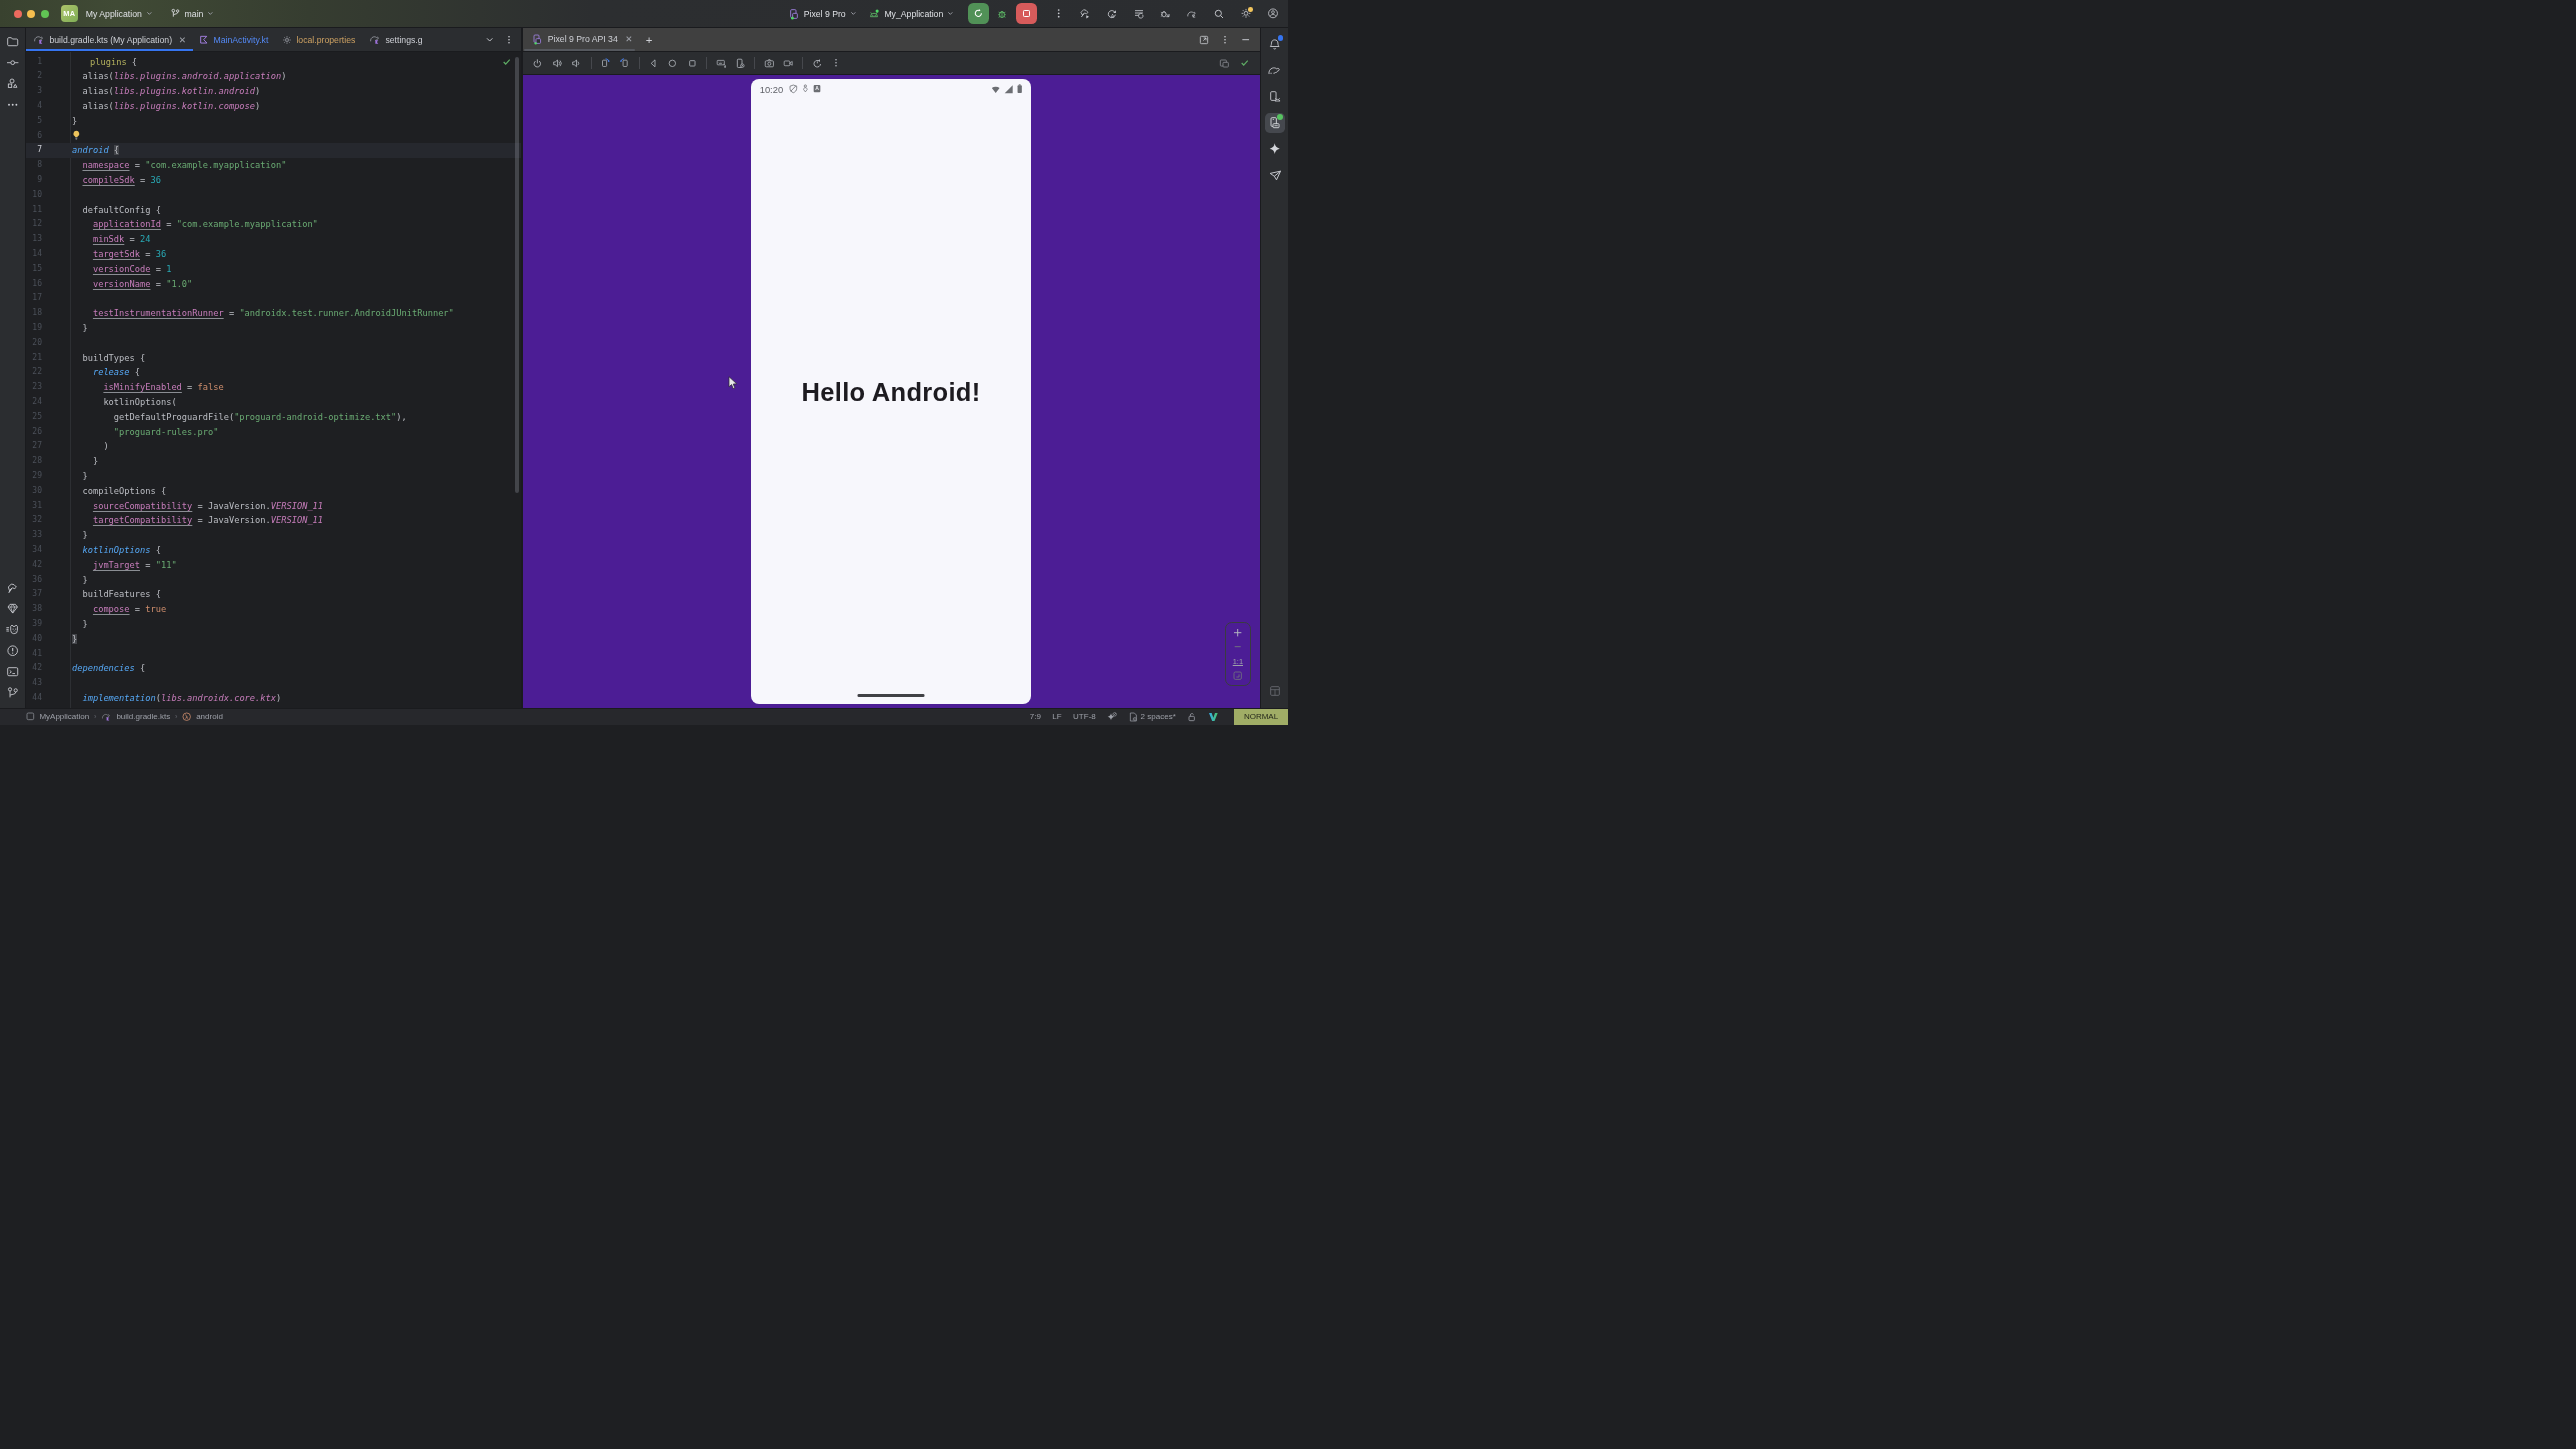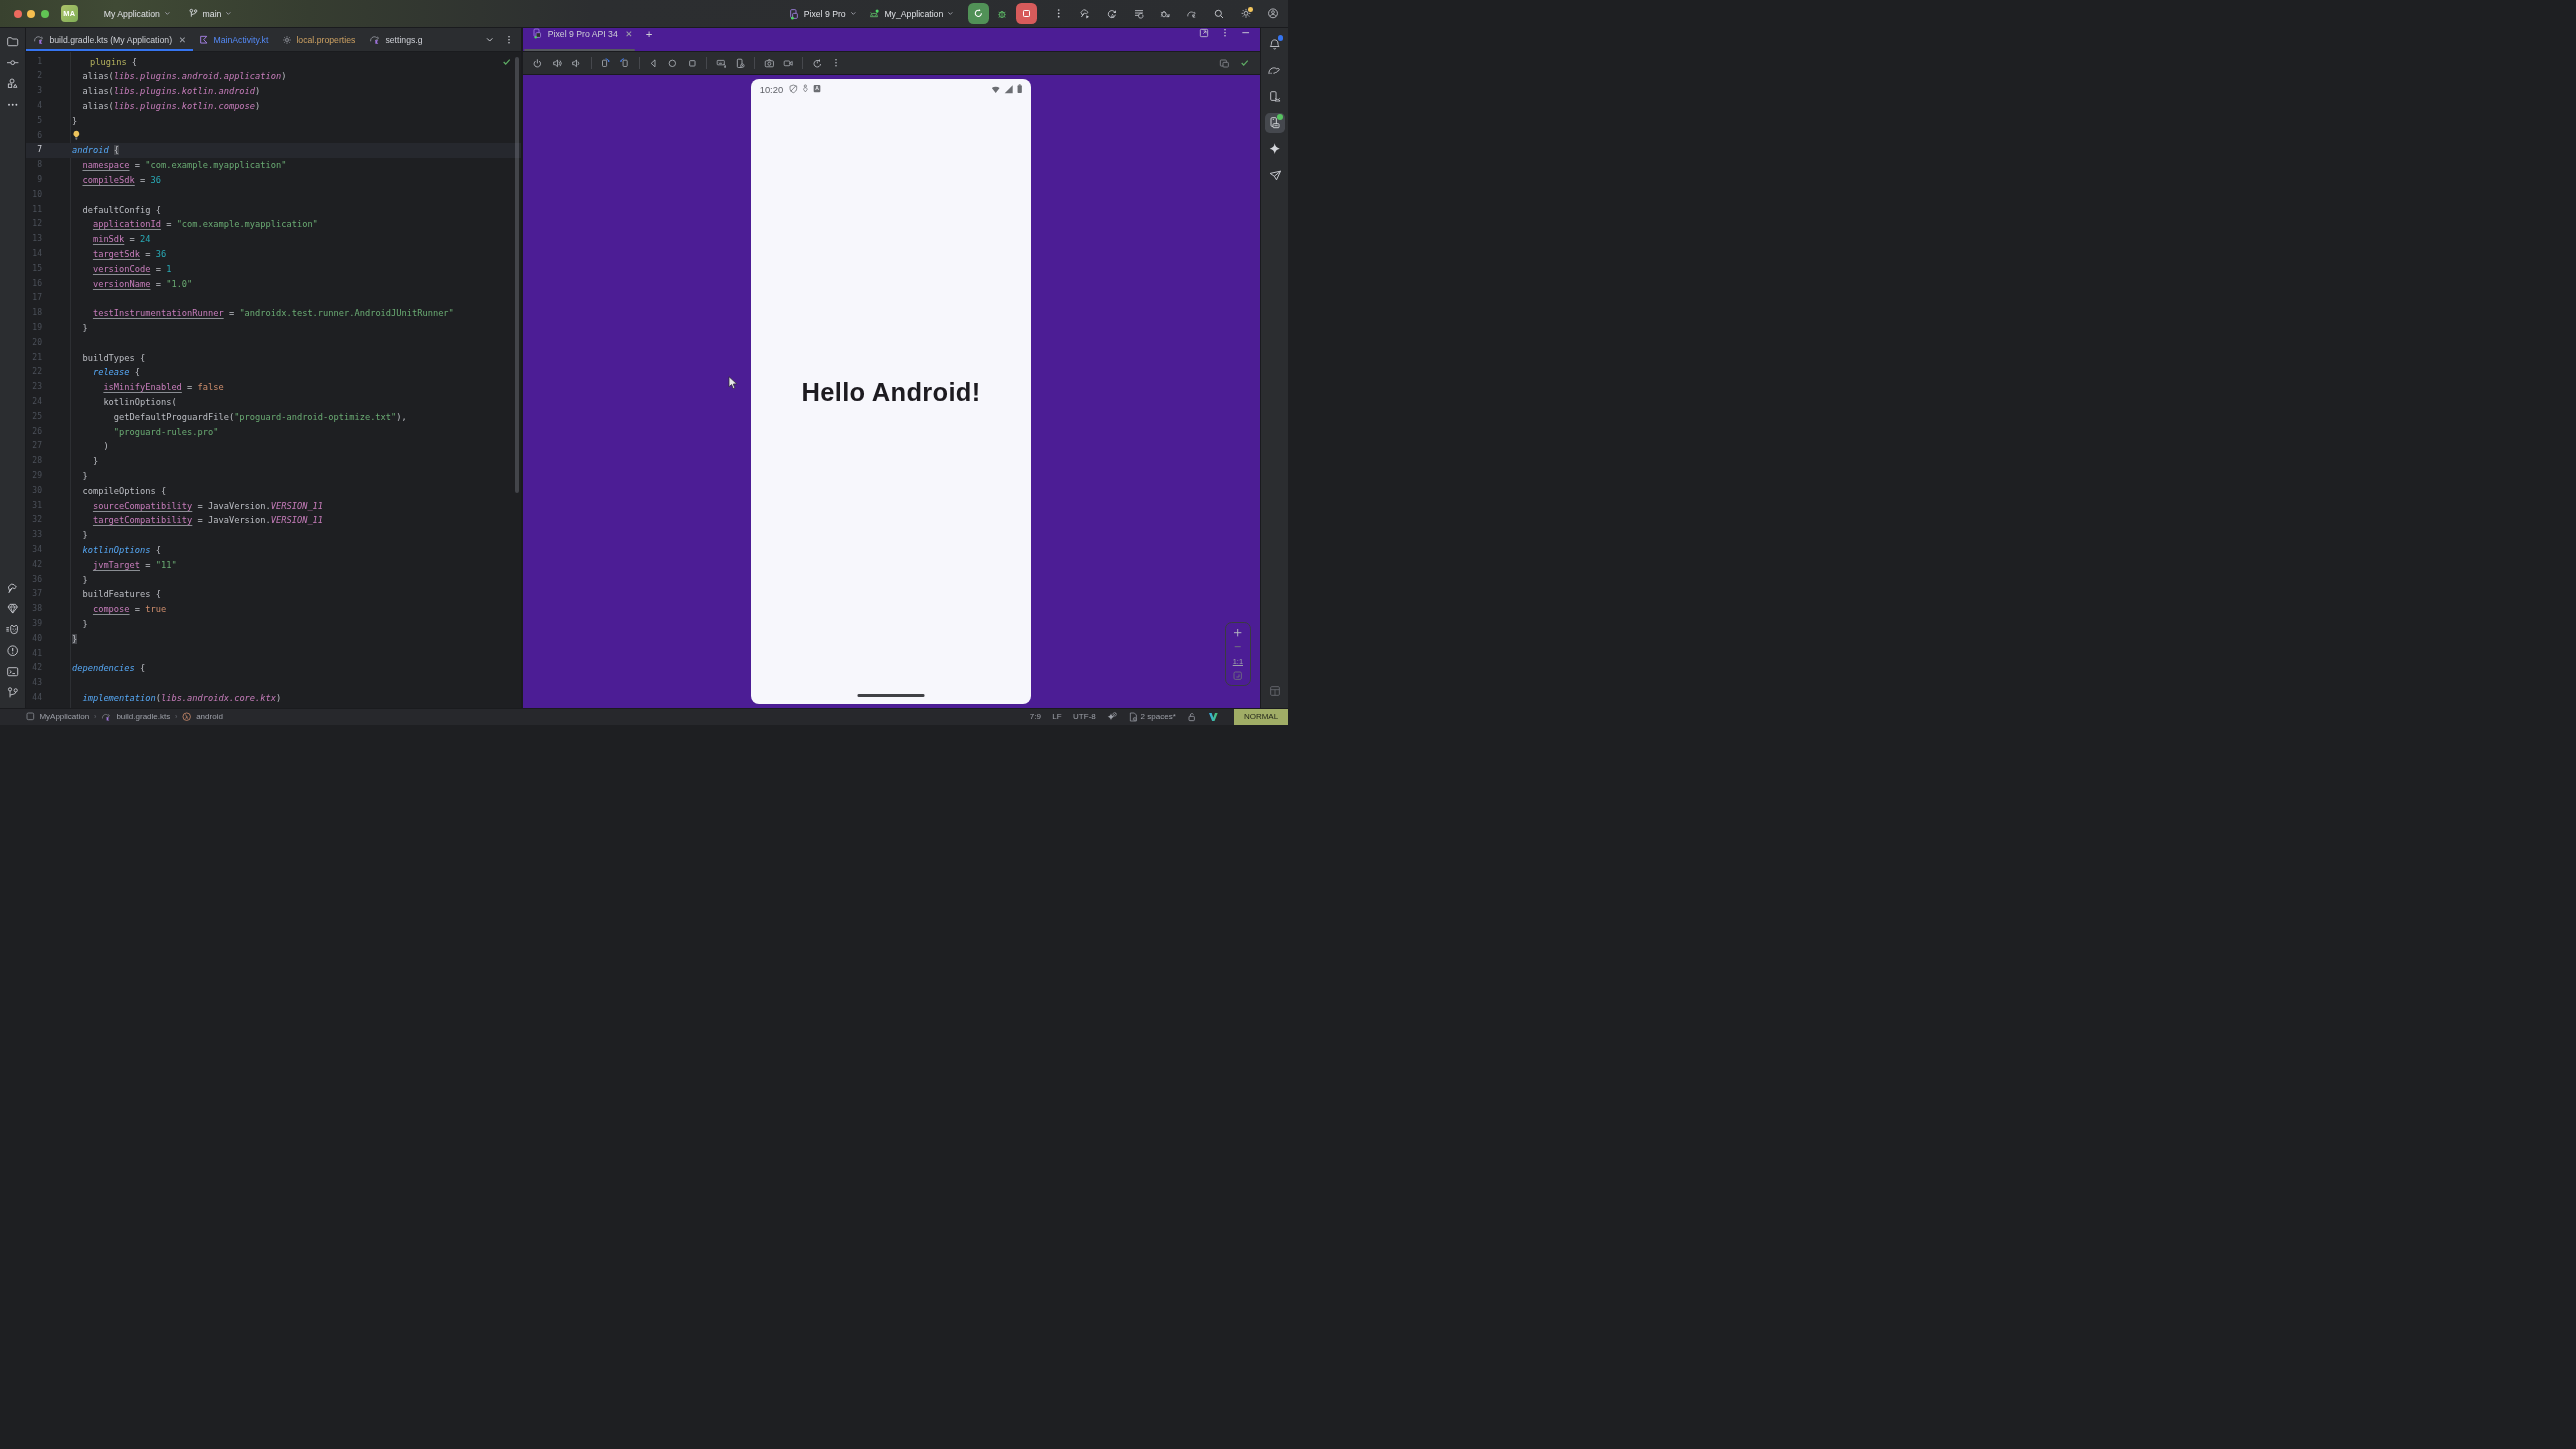--- a/index.html
+++ b/index.html
@@ -7,21 +7,21 @@
               font-family:"Liberation Sans", sans-serif; -webkit-font-smoothing:antialiased; }
   .app { width:1288px; height:725px; display:flex; flex-direction:column; }
 
   
   .titlebar { height:28px; flex:0 0 28px; display:flex; align-items:center;
     background:linear-gradient(90deg,#39422f 0%,#404a35 9%,#363d30 24%,#2c2e30 46%,#2b2d30 100%);
     border-bottom:0.7px solid #1a1b1e; color:#dfe1e5; font-size:8.7px; }
   .traffic { display:flex; gap:5.4px; margin:0 12px 0 14px; }
   .tl { width:8px; height:8px; border-radius:50%; }
   .tl.r{background:#ec6a5e}.tl.y{background:#f5bf4f}.tl.g{background:#61c454}
-  .projbadge { width:17px; height:17px; border-radius:4px; margin-right:22px;
+  .projbadge { width:17px; height:17px; border-radius:4px; margin-right:4px;
     background:linear-gradient(135deg,#aec46a,#7fae56); color:#fff; font-weight:bold; font-size:7.4px;
     display:flex; align-items:center; justify-content:center; letter-spacing:0.3px;}
   .tbgroup { display:flex; align-items:center; gap:4px; margin-right:17.4px; cursor:default;}
   .chev { width:6.7px; height:6.7px; }
   .tbspacer { flex:1; }
   .tbicon { width:12px; height:12px; display:flex; align-items:center; justify-content:center; position:relative;}
   .runbtn { width:21px; height:21px; border-radius:5.4px; background:#519157; display:flex; align-items:center; justify-content:center; margin:0 3.4px;}
   .stopbtn { width:21px; height:21px; border-radius:5.4px; background:#d75b5b; display:flex; align-items:center; justify-content:center; margin:0 3.4px;}
   .stopsq { width:7.4px; height:7.4px; border:1.3px solid #fff; border-radius:1.3px; }
   .ticons { display:flex; align-items:center; gap:14.8px; margin:0 9.4px 0 12px;}
@@ -63,21 +63,21 @@
   .s-str { color:#6aab73; }
   .s-num { color:#29abb7; }
   .s-bool { color:#cf8e6d; }
   .s-box { color:#bcbec4; background:#43454a; }
   .bulb { display:inline-block; vertical-align:-1.3px; margin-right:1.3px; }
   .vscroll { position:absolute; right:2px; top:5.4px; width:4px; height:436px; border-radius:2px; background:rgba(166,170,180,.28); }
   .inspectok { position:absolute; right:9.4px; top:5.4px; }
 
   
   .emupane { flex:1; display:flex; flex-direction:column; border-left:2px solid #1a1b1e; background:#1e1f22; min-width:0;}
-  .emutabs { height:24px; flex:0 0 24px; background:#4c1d95; display:flex; align-items:flex-start;
+  .emutabs { height:24px; flex:0 0 24px; background:#404040; display:flex; align-items:center;
     font-size:8.7px; color:#ced0d6; position:relative; border-bottom:0.7px solid #1a1b1e;}
   .emutab { display:flex; align-items:center; gap:4.7px; padding:0 5.4px 0 9.4px; }
   .emutab .x { color:#9da0a8; margin-left:2.7px; }
   .plus { color:#ced0d6; font-size:11.4px; padding:0 8px; }
   .emutabscroll { position:absolute; left:1.3px; bottom:0; width:111px; height:2px; background:#55585e; border-radius:1.3px;}
   .emutabtools { margin-left:auto; display:flex; align-items:center; gap:12px; padding-right:9.4px; color:#ced0d6;}
   .emutoolbar { height:23px; flex:0 0 23px; background:#2b2d30; border-bottom:0.7px solid #1a1b1e;
     display:flex; align-items:center; gap:8.7px; padding-left:9.4px; }
   .vsep { width:0.7px; height:12px; background:#46484d; }
   .etool { width:10.7px; height:10.7px; display:flex; align-items:center; justify-content:center;}

